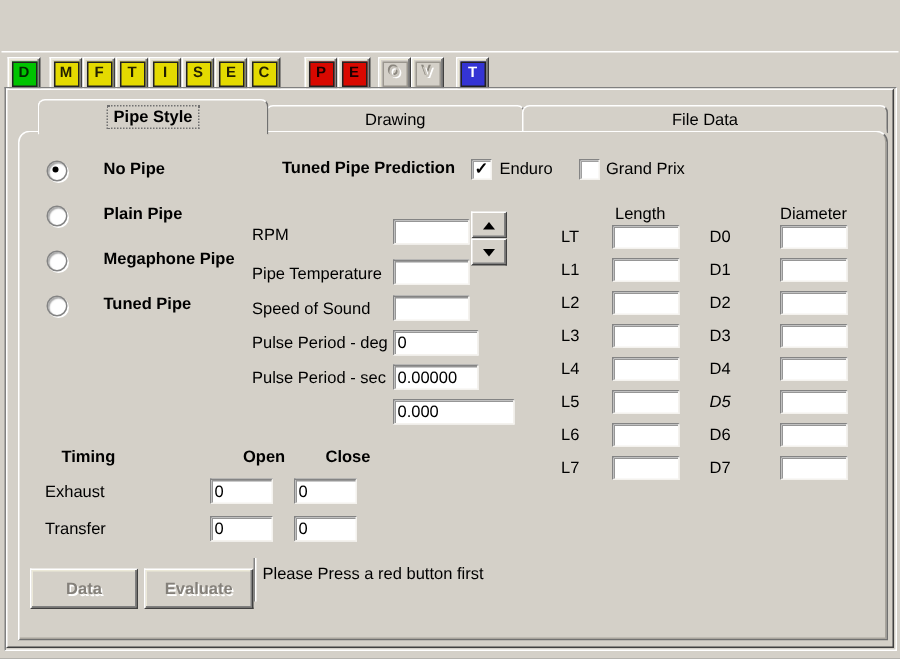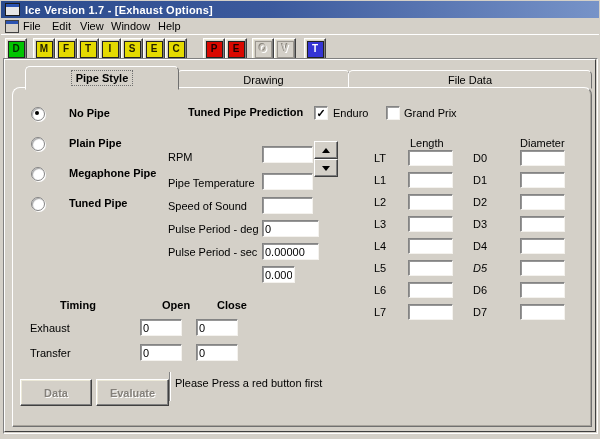--- a/index.html
+++ b/index.html
@@ -82,33 +82,21 @@
     border-color:#fff #404040 #404040 #fff;box-shadow:inset -1px -1px 0 #808080, inset 1px 1px 0 #ece9d8;
     display:flex;align-items:center;justify-content:center;font-weight:bold;}
   .btn.disabled{color:#84807a;text-shadow:1px 1px 0 #fff;}
   .vline{position:absolute;border-left:1px solid #848484;border-right:1px solid #fff;}
 </style>
 </head>
 <body>
 
 <div class="window">
 
-  <div class="titlebar">
-    <span class="win-icon"></span>
-    <span class="title-text">Ice Version 1.7 - [Exhaust Options]</span>
-  </div>
-
-  <div class="menubar">
-    <span class="child-icon"></span>
-    <span class="menu-item" style="left:22px">File</span>
-    <span class="menu-item" style="left:51px">Edit</span>
-    <span class="menu-item" style="left:79px">View</span>
-    <span class="menu-item" style="left:110px">Window</span>
-    <span class="menu-item" style="left:157px">Help</span>
-  </div>
+
 
   <div class="toolbar">
     <div class="tbtn" style="left:4px">
         <span class="sq c-green">D</span>
       </div>
     <div class="tbtn" style="left:32px">
         <span class="sq c-yellow">M</span>
       </div>
     <div class="tbtn" style="left:54px">
         <span class="sq c-yellow">F</span>
@@ -191,21 +179,21 @@
 
   <span class="lbl" style="left:168px;top:200px;">Speed of Sound</span>
   <input class="tb" style="left: 262px; top: 197px; width: 51px;" value="">
 
   <span class="lbl" style="left:168px;top:223px;">Pulse Period - deg</span>
   <input class="tb" style="left: 262px; top: 220px; width: 57px;" value="0">
 
   <span class="lbl" style="left:168px;top:246px;">Pulse Period - sec</span>
   <input class="tb" style="left: 262px; top: 243px; width: 57px;" value="0.00000">
 
-  <input class="tb" style="left: 262px; top: 266px; width: 33px;" value="0.000">
+  <input class="tb" style="left: 262px; top: 266px; width: 81px;" value="0.000">
 
   <span class="lbl" style="left:410px;top:137px;">Length</span>
   <span class="lbl" style="left:520px;top:137px;">Diameter</span>
 
   <span class="lbl" style="left:374px;top:152px;">LT</span>
   <input class="tb" style="left: 408px; top: 150px; width: 45px; height: 16px;" value="">
   <span class="lbl" style="left:473px;top:152px;">D0</span>
   <input class="tb" style="left: 520px; top: 150px; width: 45px; height: 16px;" value="">
 
   <span class="lbl" style="left:374px;top:174px;">L1</span>
@@ -236,21 +224,21 @@
   <span class="lbl" style="left:374px;top:284px;">L6</span>
   <input class="tb" style="left: 408px; top: 282px; width: 45px; height: 16px;" value="">
   <span class="lbl" style="left:473px;top:284px;">D6</span>
   <input class="tb" style="left: 520px; top: 282px; width: 45px; height: 16px;" value="">
 
   <span class="lbl" style="left:374px;top:306px;">L7</span>
   <input class="tb" style="left: 408px; top: 304px; width: 45px; height: 16px;" value="">
   <span class="lbl" style="left:473px;top:306px;">D7</span>
   <input class="tb" style="left: 520px; top: 304px; width: 45px; height: 16px;" value="">
 
-  <span class="lbl b" style="left:40px;top:299px;text-align:center;">Timing</span>
+  <span class="lbl b" style="left:21px;top:299px;text-align:center;">Timing</span>
   <span class="lbl b" style="left:142px;top:299px;">Open</span>
   <span class="lbl b" style="left:197px;top:299px;">Close</span>
 
   <span class="lbl" style="left:30px;top:322px;">Exhaust</span>
   <input class="tb" style="left: 140px; top: 319px; width: 42px;" value="0">
   <input class="tb" style="left: 196px; top: 319px; width: 42px;" value="0">
 
   <span class="lbl" style="left:30px;top:347px;">Transfer</span>
   <input class="tb" style="left: 140px; top: 344px; width: 42px;" value="0">
   <input class="tb" style="left: 196px; top: 344px; width: 42px;" value="0">

